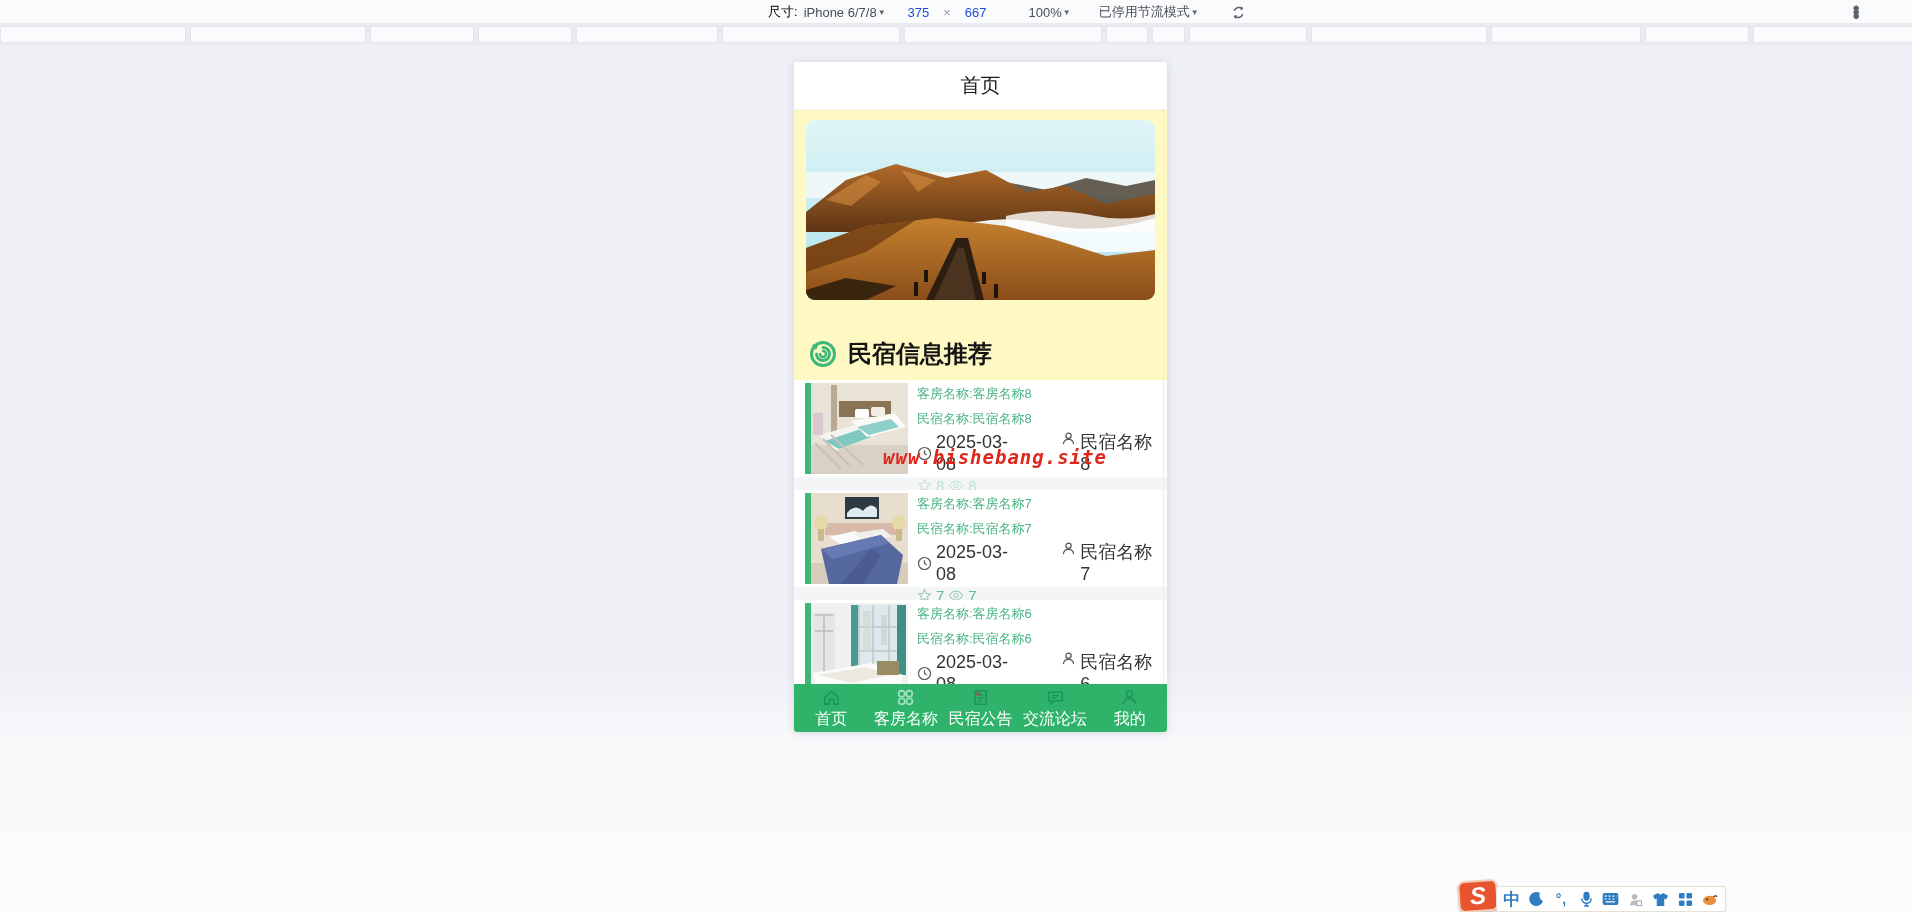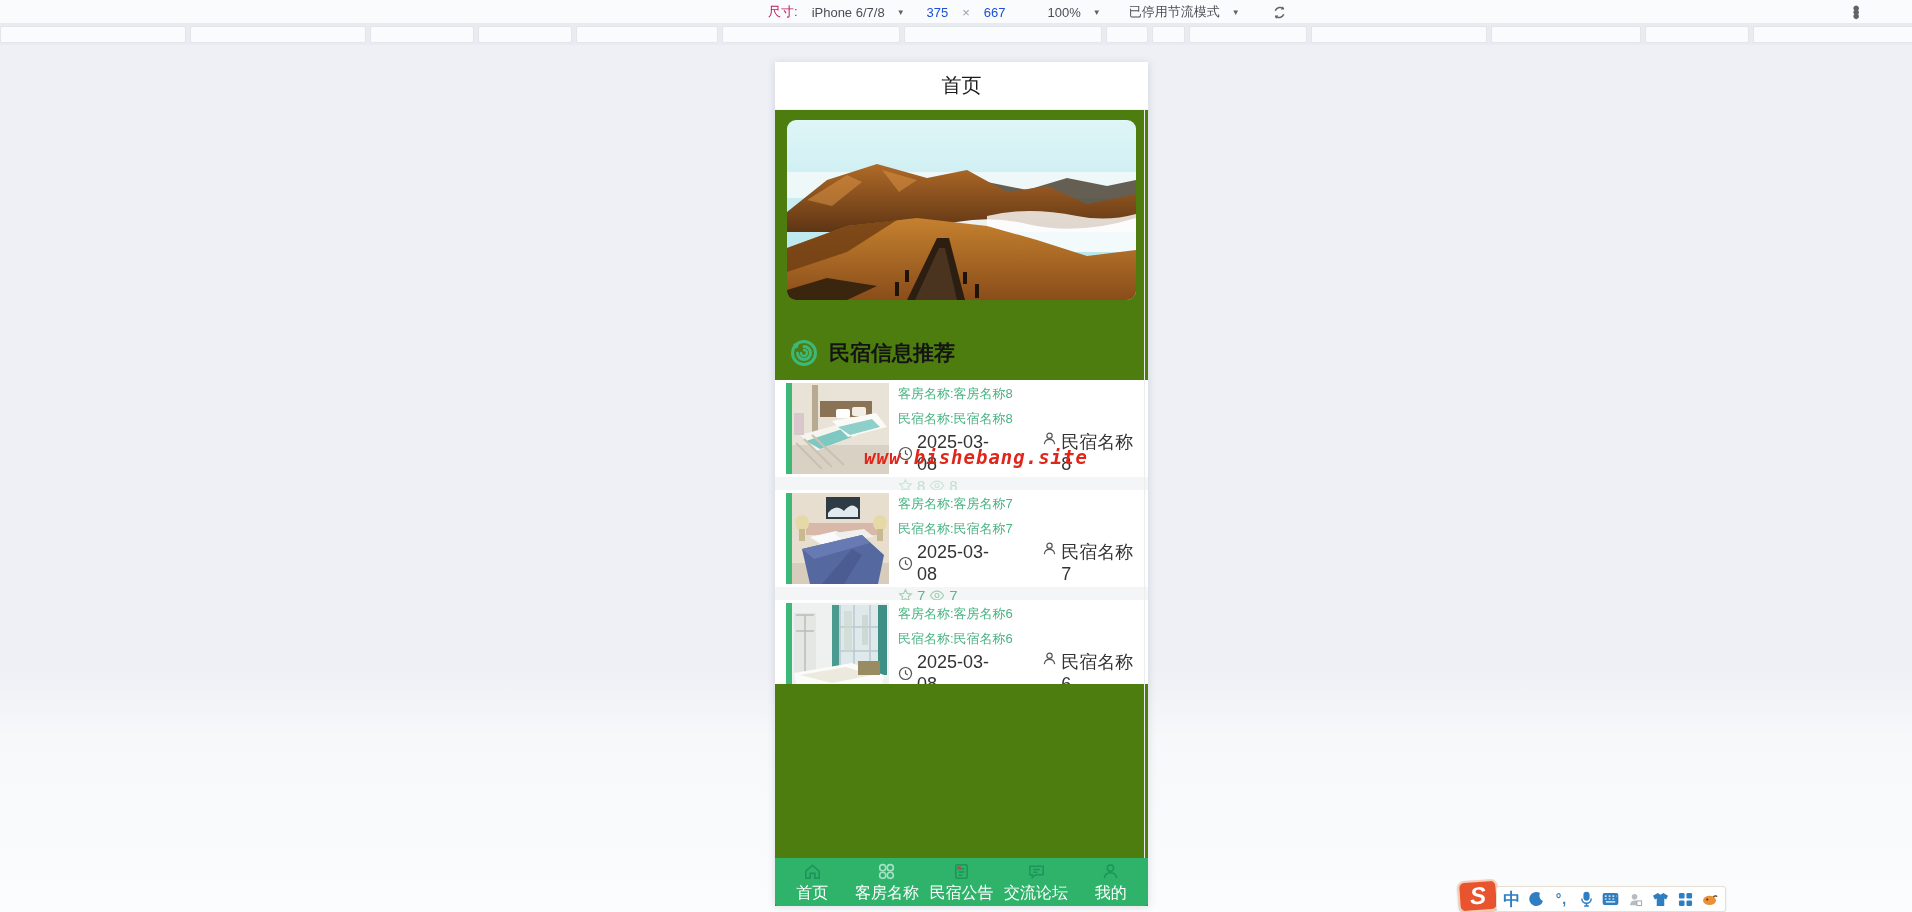--- a/index.html
+++ b/index.html
@@ -4,58 +4,58 @@
 <style>
   * { margin:0; padding:0; box-sizing:border-box; }
   html,body { width:1912px; height:912px; overflow:hidden;
     font-family:"Liberation Sans","DejaVu Sans",sans-serif; background:#fbfcfd; }
 
   
   .dt-toolbar { position:absolute; left:0; top:0; width:1912px; height:24px;
     background:#fafbfc; border-bottom:1px solid #e8eaee; }
   .dt-inner { position:absolute; left:768px; top:0; height:24px; display:flex;
     align-items:center; font-size:13px; color:#5f6368; white-space:nowrap; }
-  .dt-label { color:#be185d; margin-right:14px; }
-  .dt-drop { display:flex; align-items:center; gap:12px; cursor:pointer; color:#4a4f55; }
+  .dt-label { color:#000000; margin-right:6px; }
+  .dt-drop { display:flex; align-items:center; gap:1px; cursor:pointer; color:#4a4f55; }
   .caret { font-size:8px; color:#5f6368; }
   .dt-dim { color:#1d4ed8; }
   .dt-gap-s { width:22px; } .dt-gap-m { width:28px; } .dt-gap-l { width:42px; }
   .dt-x { color:#9aa0a6; padding:0 14px; }
   .rotate-btn { margin-left:30px; width:20px; height:20px; display:flex;
     align-items:center; justify-content:center; cursor:pointer; }
   .kebab { position:absolute; right:52px; top:6px; color:#5f6368; font-size:13px;
     letter-spacing:0; line-height:4px; cursor:pointer; text-align:center; }
 
   
   .mq-strip { position:absolute; left:0; top:24px; width:1912px; height:21px;
     background:#e9ebf1; display:flex; overflow:hidden; }
   .mq-seg { height:17px; margin:2px 4px 0 0; background:#fafbfd;
     border:1px solid #e2e5ec; border-radius:2px; flex:none; }
 
   
   .backdrop { position:absolute; left:0; top:45px; width:1912px; height:867px;
     background:linear-gradient(180deg,#eef0f6 0%,#eef0f6 72%,#f6f8fa 80%,#fbfcfd 100%); }
 
   
-  .phone { position:absolute; left:775px; top:62px; width:373px; height:844px;
-    background:#4d7c0f; box-shadow:0 1px 8px rgba(60,64,90,.16); overflow:hidden; }
+  .phone { position:absolute; left:794px; top:62px; width:373px; height:670px;
+    background:#fef9c3; box-shadow:0 1px 8px rgba(60,64,90,.16); overflow:hidden; }
   .app-header { position:absolute; left:0; top:0; width:373px; height:48px;
     background:#fff; border-bottom:1px solid #f2f2f2; display:flex;
     align-items:center; justify-content:center; font-size:20px; color:#1b1b1b; }
   .scroll-edge { position:absolute; right:3px; top:48px; bottom:48px; width:1px;
     background:#ececec; }
 
   
   .carousel { position:absolute; left:12px; top:58px; width:349px; height:180px;
     border-radius:9px; overflow:hidden; }
 
   
   .section-head { position:absolute; left:14px; top:276px; display:flex;
     align-items:center; gap:10px; }
-  .section-title { font-size:21px; font-weight:bold; color:#141414; }
+  .section-title { font-size:24px; font-weight:bold; color:#141414; }
 
   
   .list { position:absolute; left:0; top:318px; width:373px; height:304px;
     background:#f4f5f6; overflow:hidden; }
   .card { position:relative; width:373px; height:97px; background:#fff;
     margin-bottom:13px; cursor:pointer; }
   .accent { position:absolute; left:11px; top:3px; width:6px; height:91px;
     background:#3db879; }
   .thumb { position:absolute; left:17px; top:3px; width:97px; height:91px;
     overflow:hidden; }

